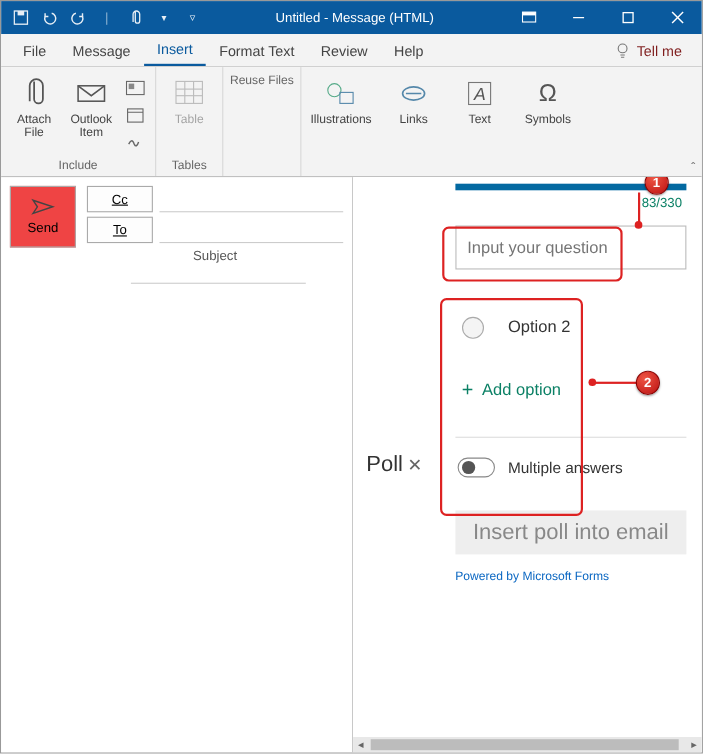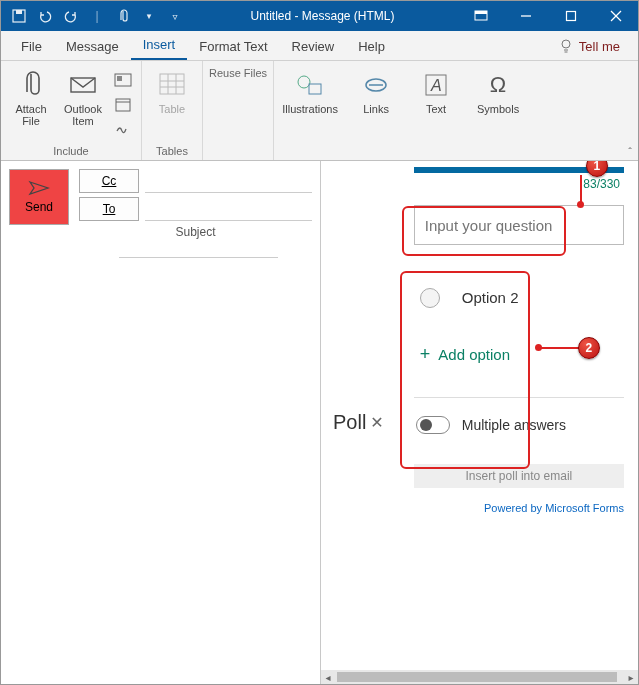--- a/index.html
+++ b/index.html
@@ -55,22 +55,22 @@
 .options { margin-top: 30px; }
 .optrow { display: flex; align-items: center; gap: 12px; padding: 8px 6px; margin-bottom: 18px; }
 .optradio { width: 20px; height: 20px; border: 1px solid #aaa; border-radius: 50%; background: #f4f4f4; }
 .optlabel { font-size: 15px; color: #333; background: #fff; padding: 6px 10px; flex: 1; }
 .addopt { display: flex; align-items: center; gap: 8px; color: #0b8065; font-size: 15px; padding: 6px; cursor: pointer; margin-top: 6px; }
 .addopt .plus { font-size: 18px; font-weight: 300; }
 .divider { height: 1px; background: #ddd; margin: 26px 0 14px 0; }
 .multirow { display: flex; align-items: center; gap: 12px; padding: 4px 2px; }
 .toggle { width: 34px; height: 18px; border: 1px solid #888; border-radius: 10px; position: relative; background: #fff; cursor: pointer; }
 .toggle .knob { width: 12px; height: 12px; border-radius: 50%; background: #555; position: absolute; top: 2px; left: 3px; }
-.insertbtn { width: 100%; height: 24px; background: #eee; color: #888; font-size: 12px; border: none; margin-top: 26px; cursor: pointer; }
-.powered { text-align: right; font-size: 11px; color: #0b67c2; margin-top: 14px; cursor: pointer; }
+.insertbtn { width: 100%; height: 40px; background: #eee; color: #888; font-size: 20px; border: none; margin-top: 26px; cursor: pointer; }
+.powered { text-align: left; font-size: 11px; color: #0b67c2; margin-top: 14px; cursor: pointer; }
 .hscroll { position: absolute; bottom: 0; left: 0; right: 0; height: 14px; background: #e8e8e8; display: flex; align-items: center; }
 .hscroll .thumb { height: 10px; background: #bcbcbc; margin-left: 2px; width: 280px; }
 .hscroll .arrow { width: 14px; text-align: center; color: #666; font-size: 10px; }
 
 
 .callout { position: absolute; width: 22px; height: 22px; border-radius: 50%; background: radial-gradient(circle at 35% 30%, #e54, #b11); border: 1px solid #800; color: #fff; font-size: 12px; font-weight: bold; display: flex; align-items: center; justify-content: center; z-index: 50; box-shadow: 0 1px 2px rgba(0,0,0,.4); }
 .annot-box { position: absolute; border: 2px solid #d22; border-radius: 6px; pointer-events: none; z-index: 40; }
 .annot-line { position: absolute; background: #d22; z-index: 45; }
 .annot-dot { position: absolute; width: 7px; height: 7px; border-radius: 50%; background: #d22; z-index: 46; }
 

